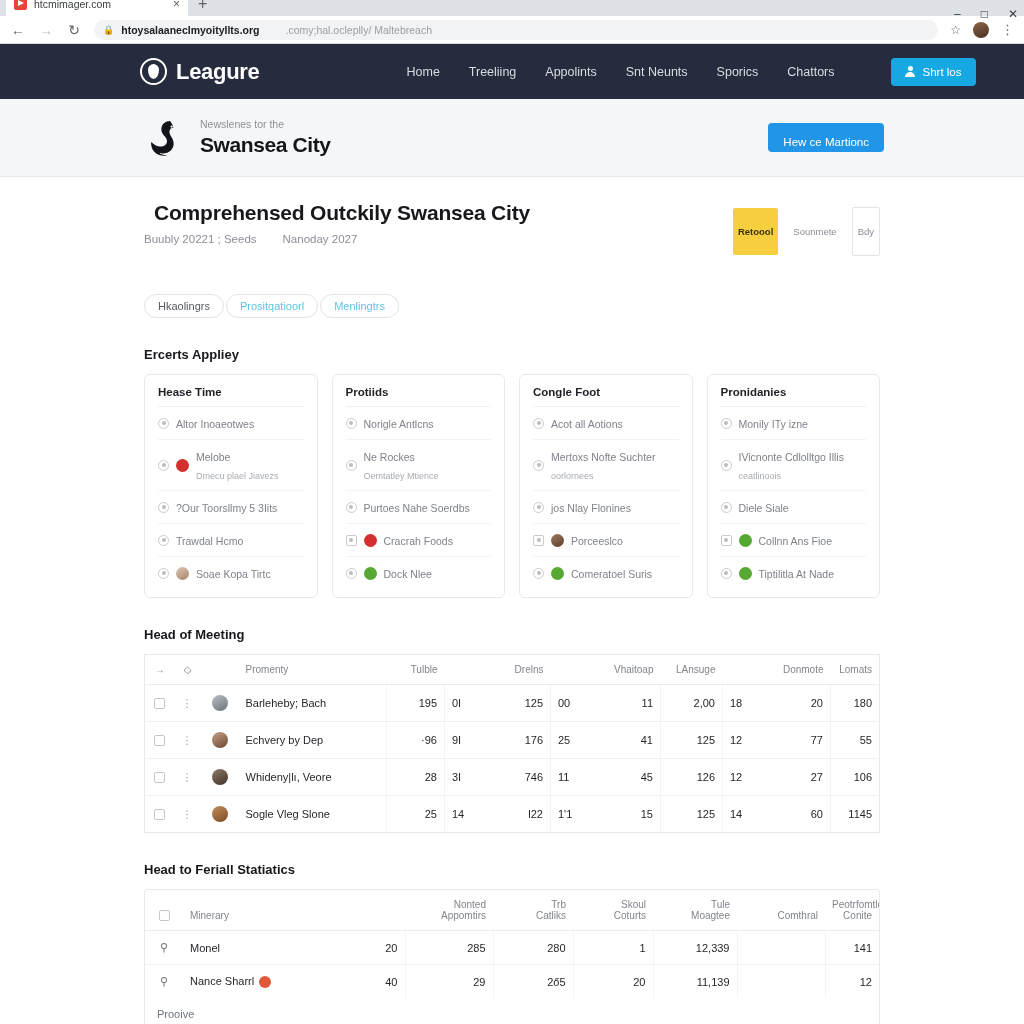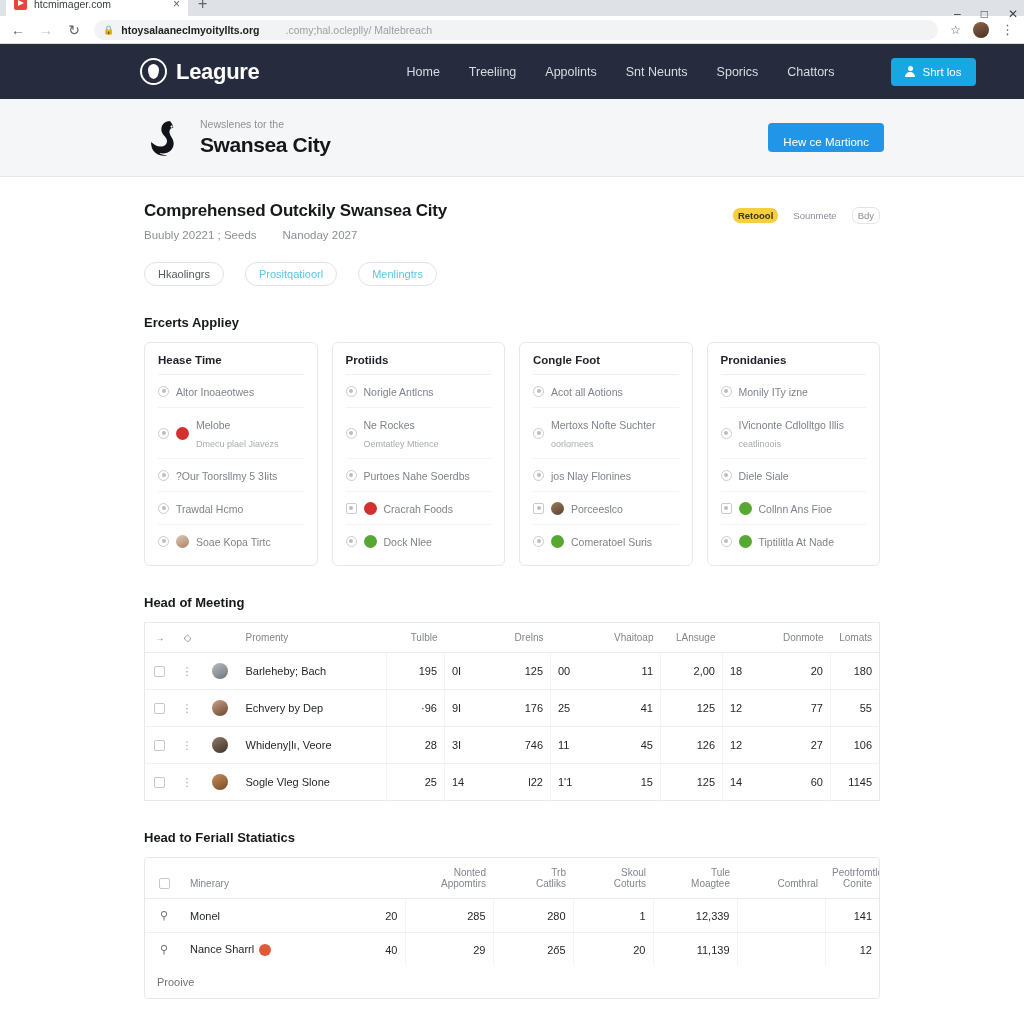--- a/index.html
+++ b/index.html
@@ -229,51 +229,52 @@
     white-space: nowrap;
   }
 
   
   .content {
     padding: 0 144px;
     background: #ffffff;
   }
   .page-head { padding-top: 24px; display: flex; align-items: flex-start; }
   .page-title {
-    font-size: 17px;
+    font-size: 21px;
     font-weight: bold;
     color: #16181b;
     letter-spacing: -0.2px;
+    margin-left: 10px;
   }
   .page-meta {
     margin-top: 8px;
     font-size: 11.5px;
     color: #8a8f96;
     display: flex;
     gap: 26px;
   }
   .seg-group {
     margin-left: auto;
     display: flex;
     align-items: center;
     gap: 10px;
     padding-top: 6px;
   }
   .seg {
     font-size: 9.5px;
     color: #8a8f96;
     cursor: pointer;
-    padding: 2px 5px;
-    border-radius: 7px;
+    padding: 18px 5px;
+    border-radius: 2px;
     white-space: nowrap;
   }
   .seg.active { background: #f6cf3f; color: #3d3410; font-weight: bold; }
   .seg.boxed { border: 1px solid #e2e4e7; background: #fff; }
 
-  .pill-row { display: flex; gap: 21px; margin-top: 21px; }
+  .pill-row { display: flex; gap: 2px; margin-top: 38px; }
   .pill {
     border: 1px solid #e0e3e6;
     border-radius: 14px;
     padding: 5px 13px;
     font-size: 11px;
     color: #5dc4e6;
     background: #fff;
     cursor: pointer;
     white-space: nowrap;
   }

